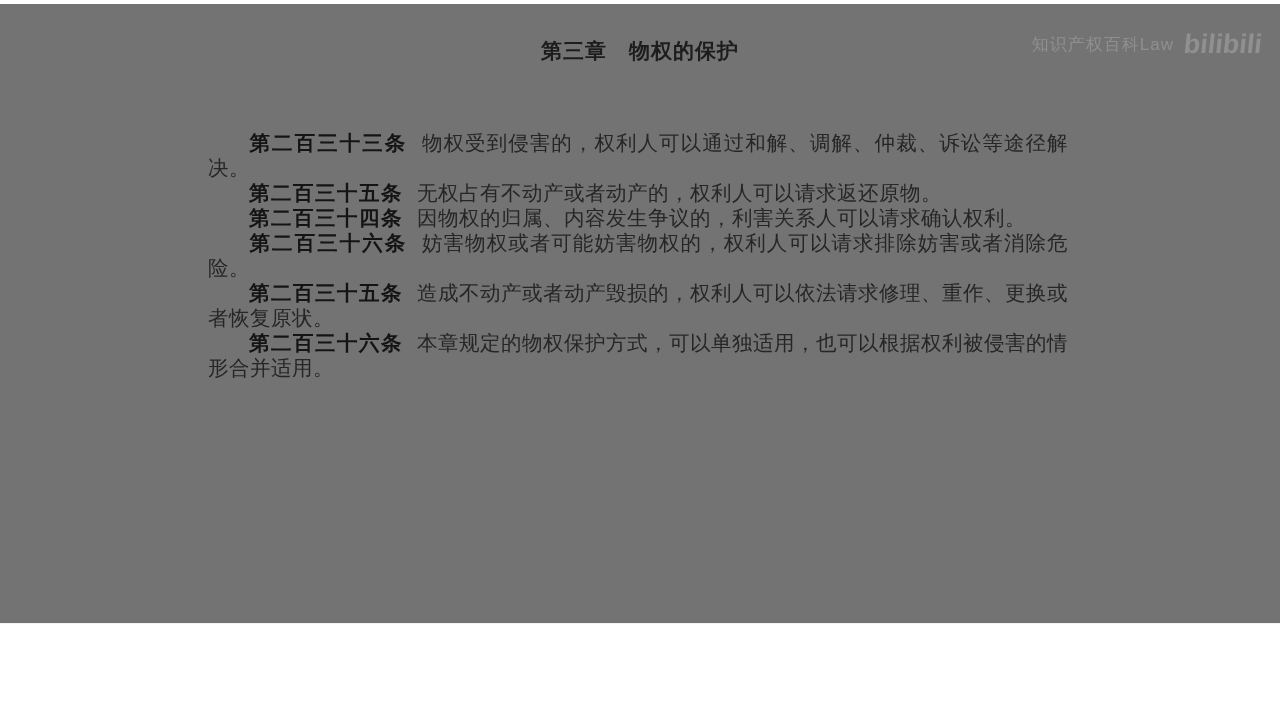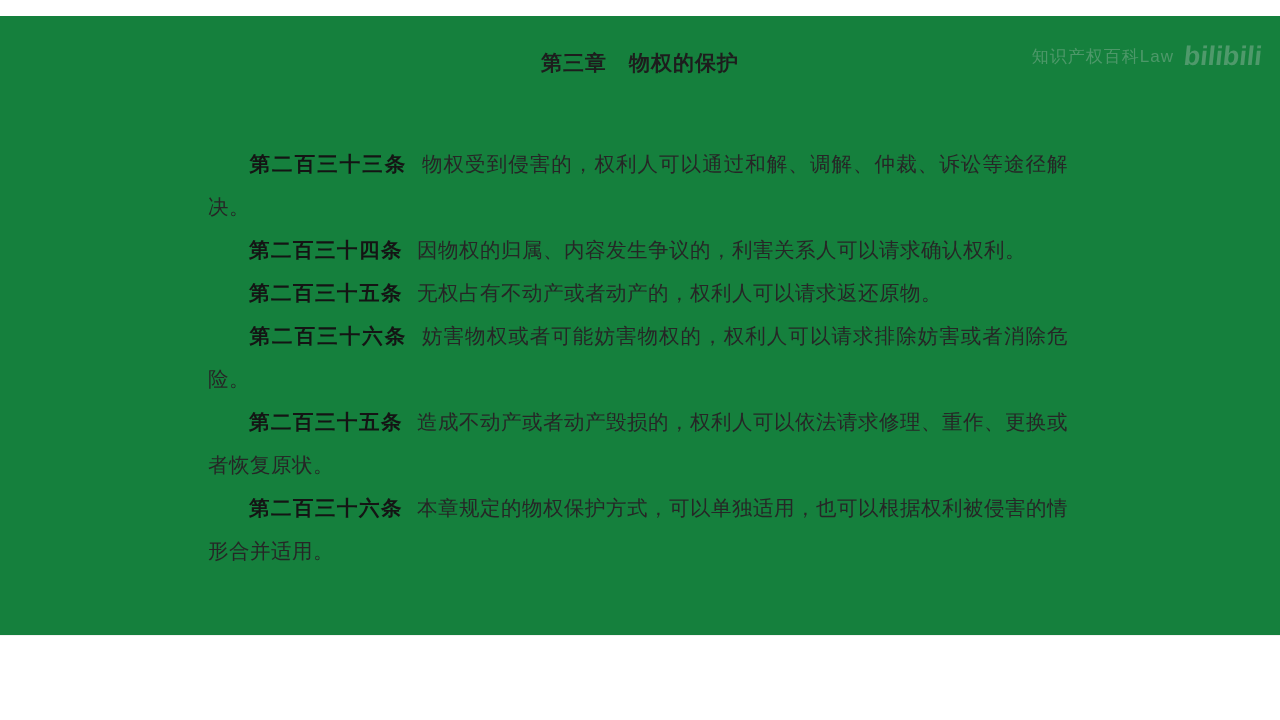--- a/index.html
+++ b/index.html
@@ -11,40 +11,40 @@
     width: 1280px;
     height: 720px;
     overflow: hidden;
     font-family: "Liberation Serif", "DejaVu Serif", serif;
     color: #222222;
     position: relative;
   }
   .page {
     position: absolute;
     left: 0;
-    top: 16px;
+    top: 4px;
     width: 1280px;
     height: 632px;
-    background: #15803d;
+    background: #737373;
   }
   .chapter-title {
     text-align: center;
     font-size: 21px;
     font-weight: bold;
     letter-spacing: 1px;
     margin-top: 33px;
     color: #1d1d1d;
     white-space: pre;
   }
   .body-area {
     margin: 66px 212px 0 208px;
   }
   .article {
     font-size: 20.5px;
-    line-height: 43px;
+    line-height: 25px;
     text-align: justify;
     text-justify: inter-ideograph;
     color: #262626;
     margin: 0;
     letter-spacing: 0.5px;
   }
   .article .num {
     font-weight: bold;
     letter-spacing: 1.5px;
     color: #141414;
@@ -101,25 +101,25 @@
 
   <div class="chapter-title">第三章　物权的保护</div>
 
   <div class="body-area">
 
     <p class="article">
       <span class="indent"></span><span class="num">第二百三十三条</span><span class="gap"></span><span>物权受到侵害的，权利人可以通过和解、调解、仲裁、诉讼等途径解决。</span>
     </p>
 
     <p class="article">
-      <span class="indent"></span><span class="num">第二百三十四条</span><span class="gap"></span><span>因物权的归属、内容发生争议的，利害关系人可以请求确认权利。</span>
+      <span class="indent"></span><span class="num">第二百三十五条</span><span class="gap"></span><span>无权占有不动产或者动产的，权利人可以请求返还原物。</span>
     </p>
 
     <p class="article">
-      <span class="indent"></span><span class="num">第二百三十五条</span><span class="gap"></span><span>无权占有不动产或者动产的，权利人可以请求返还原物。</span>
+      <span class="indent"></span><span class="num">第二百三十四条</span><span class="gap"></span><span>因物权的归属、内容发生争议的，利害关系人可以请求确认权利。</span>
     </p>
 
     <p class="article">
       <span class="indent"></span><span class="num">第二百三十六条</span><span class="gap"></span><span>妨害物权或者可能妨害物权的，权利人可以请求排除妨害或者消除危险。</span>
     </p>
 
     <p class="article">
       <span class="indent"></span><span class="num">第二百三十五条</span><span class="gap"></span><span>造成不动产或者动产毁损的，权利人可以依法请求修理、重作、更换或者恢复原状。</span>
     </p>
 

